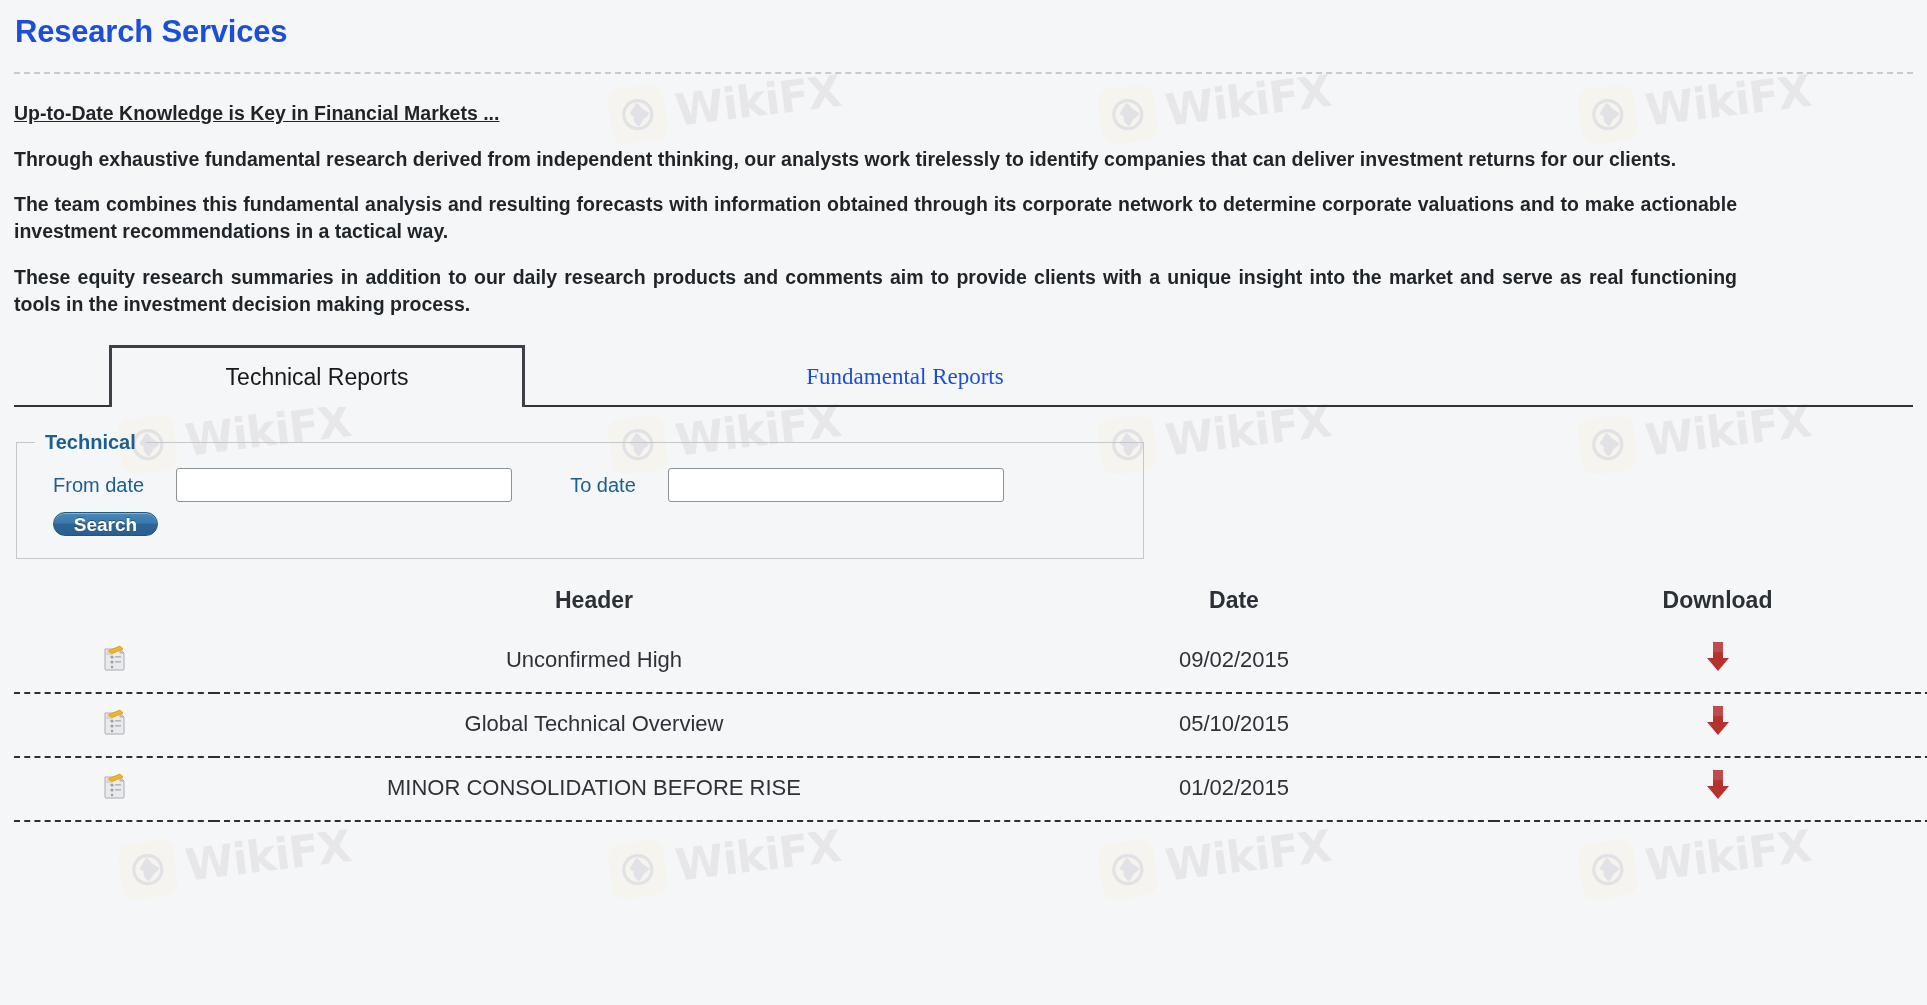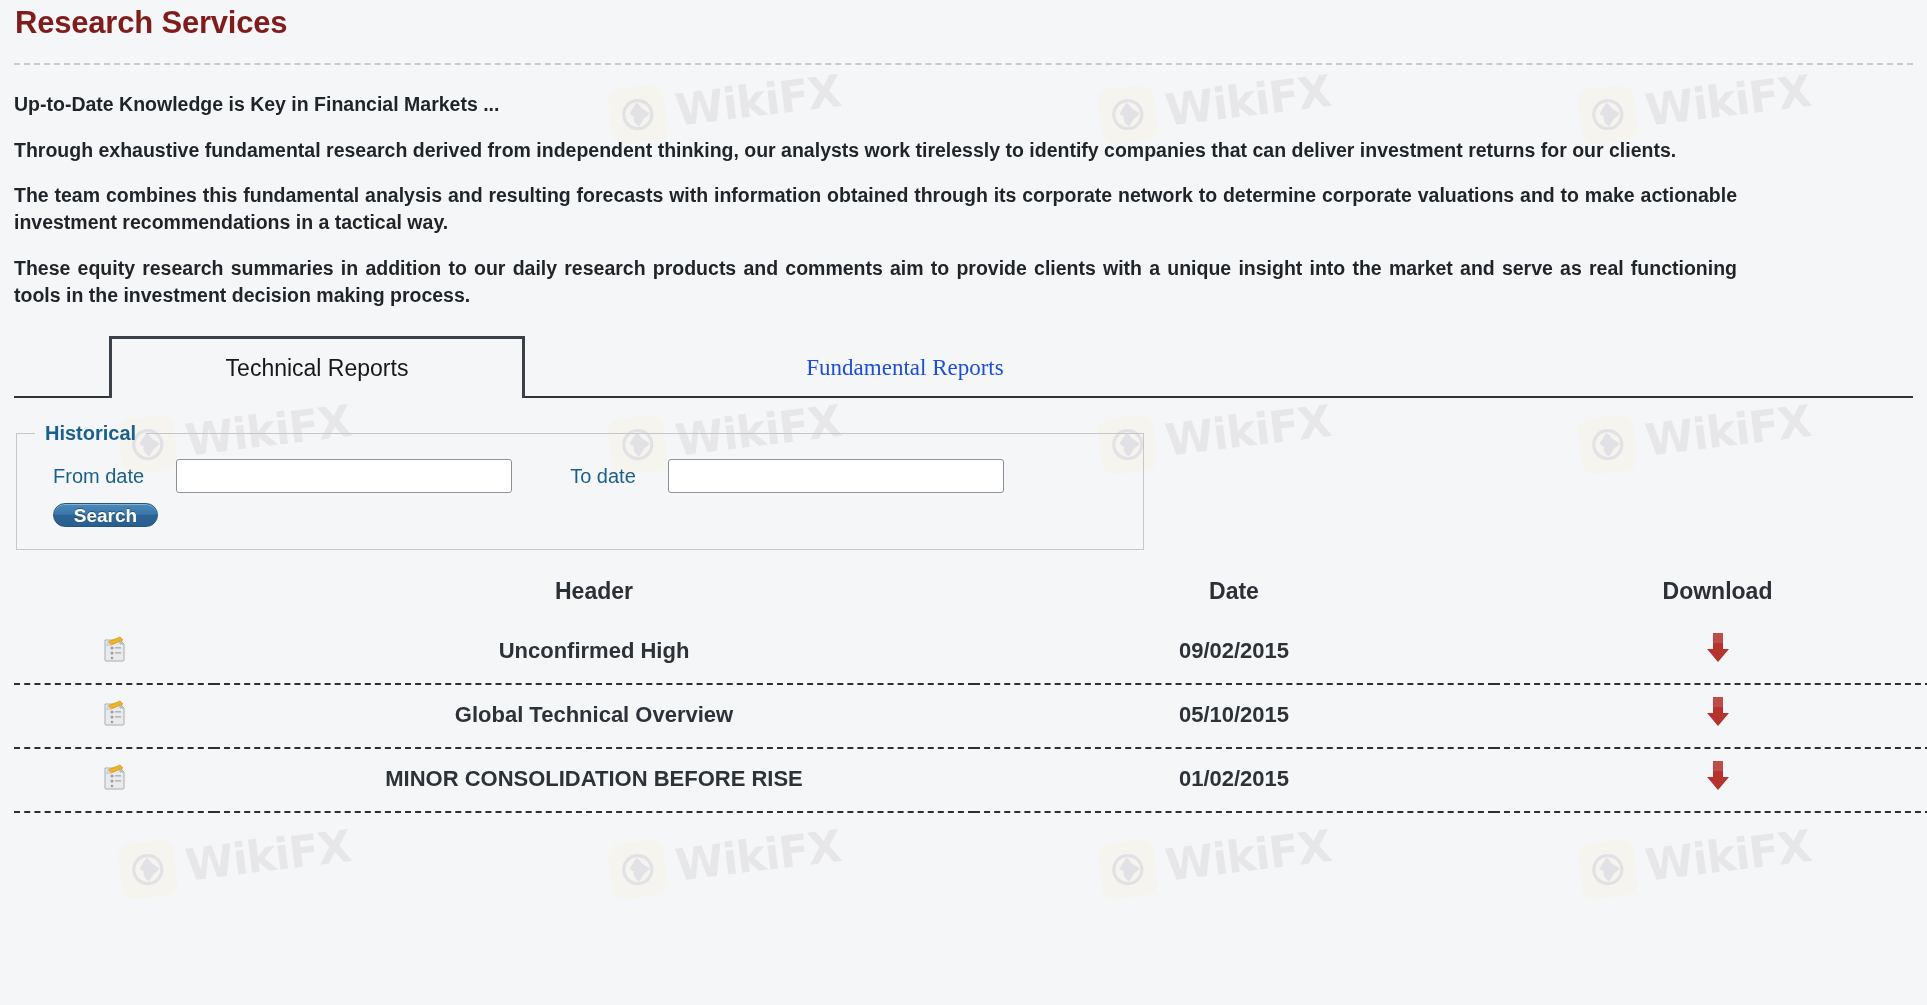--- a/index.html
+++ b/index.html
@@ -58,22 +58,22 @@
   #page {
     position: relative;
     z-index: 10;
     padding: 0 14px;
     box-sizing: border-box;
   }
 
   #page-title {
     font-size: 31px;
     font-weight: 700;
-    color: #7f1d1d;
-    margin: 5px 0 0 1px;
+    color: #1d4ed8;
+    margin: 14px 0 0 1px;
     letter-spacing: -0.2px;
   }
 
   .title-rule {
     margin-top: 22px;
     border: 0;
     border-top: 2px dashed #c8cace;
     height: 0;
   }
 
@@ -84,21 +84,21 @@
   }
   #intro p {
     margin: 0 0 19px 0;
     font-size: 19.5px;
     font-weight: 700;
     line-height: 1.37;
     color: #1f2429;
     text-align: justify;
   }
   #intro p:last-child { margin-bottom: 16px; }
-  #intro p.lead { text-align: left; }
+  #intro p.lead { text-align: left; text-decoration: underline; }
 
   
   #tabs {
     position: relative;
     margin-top: 28px;
     height: 62px;
   }
   .tab-underline {
     position: absolute;
     left: 0;
@@ -200,21 +200,21 @@
   }
   #reports-table th {
     font-size: 23px;
     font-weight: 700;
     color: #2b2f36;
     padding: 4px 0 16px 0;
     text-align: center;
   }
   #reports-table td {
     font-size: 22px;
-    font-weight: 700;
+    font-weight: 400;
     color: #2d3238;
     text-align: center;
     padding: 10px 0 12px 0;
     border-bottom: 2px dashed #2c3036;
     vertical-align: middle;
   }
   .col-icon  { width: 200px; }
   .col-title { width: 760px; }
   .col-date  { width: 520px; }
   .col-dl    { width: 447px; }
@@ -366,21 +366,21 @@
     <div class="tab-underline"></div>
     <div class="tab active">
       <span>Technical Reports</span>
     </div>
     <div class="tab inactive t2">
       <span>Fundamental Reports</span>
     </div>
   </div>
 
   <fieldset id="historical">
-    <legend>Historical</legend>
+    <legend>Technical</legend>
 
     <div class="filter-row">
       <span class="field-label">From date</span>
       <input class="date-input" type="text" placeholder="" style="">
       <span class="field-label gap-to">To date</span>
       <input class="date-input" type="text" placeholder="" style="">
     </div>
 
     <button id="search-button" type="button">Search</button>
   </fieldset>

